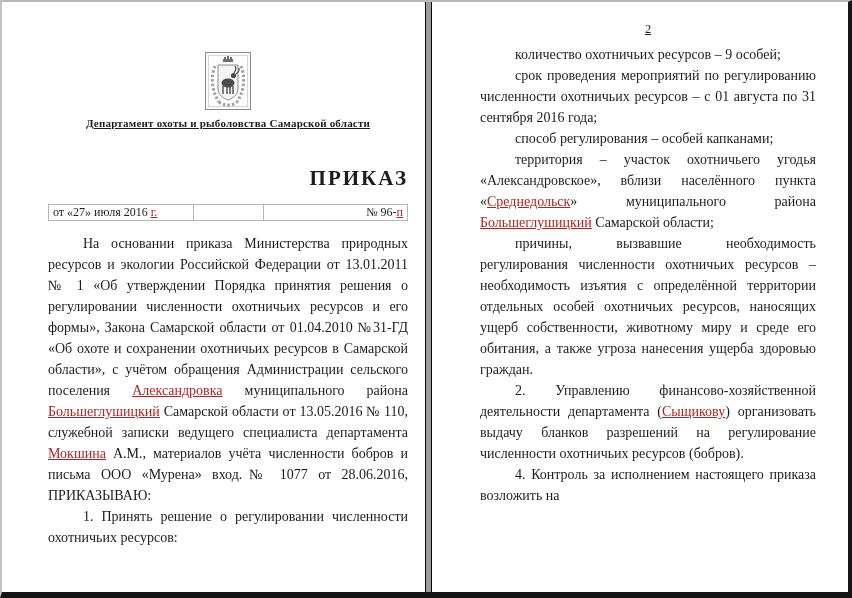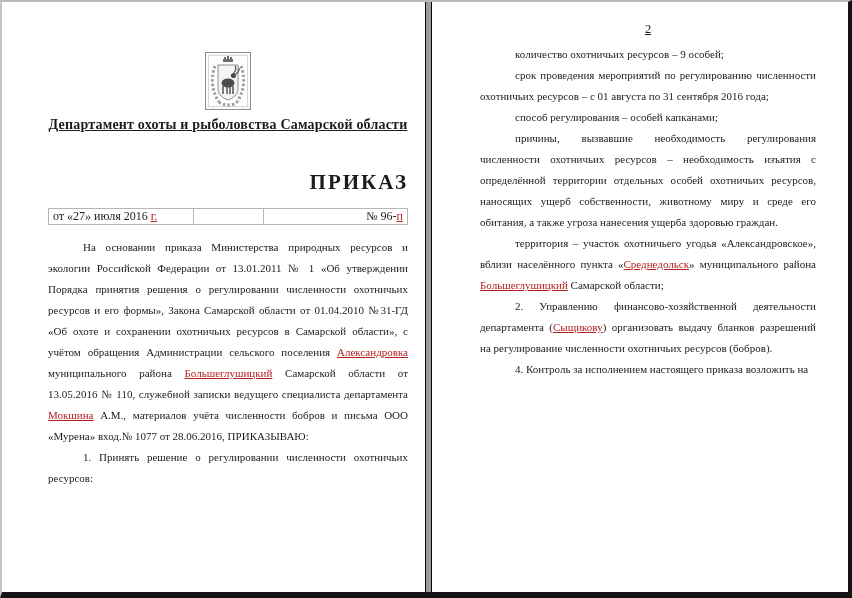--- a/index.html
+++ b/index.html
@@ -22,21 +22,21 @@
   .page-right { flex: 1; padding: 0 32px 0 48px; }
   .divider {
     width: 7px; background: #9c9c9c;
     border-left: 1px solid #060606;
     border-right: 1px solid #060606;
   }
 
   .emblem-wrap { text-align: center; margin-top: 50px; height: 58px; }
   .dept-title {
     margin-top: 7px; text-align: center;
-    font-weight: bold; font-size: 14px;
+    font-weight: bold; font-size: 11px;
     text-decoration: underline;
     letter-spacing: 0.2px;
   }
   .doc-type {
     margin-top: 37px; text-align: right;
     font-weight: bold; font-size: 21px; letter-spacing: 2px;
   }
   table.date-table {
     margin-top: 13px; width: 100%;
     border-collapse: collapse; table-layout: fixed;
@@ -54,21 +54,21 @@
   .subject {
     margin-top: 31px; text-align: center;
     font-size: 12.3px; line-height: 14.5px;
     padding: 0 8px;
   }
 
   .body-block { margin-top: 12px; }
   .body-block p.para {
     margin: 0; text-indent: 35px;
     text-align: justify;
-    font-size: 11px; line-height: 21px;
+    font-size: 14px; line-height: 21px;
   }
 
   .page-number {
     margin-top: 20px; text-align: center;
     font-size: 12.5px; text-decoration: underline;
   }
   .page-right .body-block { margin-top: 7px; }
 
   .red {
     color: #b22222;
@@ -127,21 +127,21 @@
   <div class="divider"></div>
 
   <div class="page page-right">
 
     <div class="page-number">2</div>
 
     <div class="body-block">
         <p class="para"><span>количество охотничьих ресурсов – 9 особей;</span></p>
         <p class="para"><span>срок проведения мероприятий по регулированию численности охотничьих ресурсов – с 01 августа по 31 сентября 2016 года;</span></p>
         <p class="para"><span>способ регулирования – особей капканами;</span></p>
+        <p class="para"><span>территория – участок охотничьего угодья «Александровское», вблизи населённого пункта «</span><span class="red">Среднедольск</span><span>» муниципального района </span><span class="red">Большеглушицкий</span><span> Самарской области;</span></p>
         <p class="para"><span>причины, вызвавшие необходимость регулирования численности охотничьих ресурсов – необходимость изъятия с определённой территории отдельных особей охотничьих ресурсов, наносящих ущерб собственности, животному миру и среде его обитания, а также угроза нанесения ущерба здоровью граждан.</span></p>
-        <p class="para"><span>территория – участок охотничьего угодья «Александровское», вблизи населённого пункта «</span><span class="red">Среднедольск</span><span>» муниципального района </span><span class="red">Большеглушицкий</span><span> Самарской области;</span></p>
         <p class="para"><span>2.  Управлению финансово-хозяйственной деятельности департамента (</span><span class="red">Сыщикову</span><span>) организовать выдачу бланков разрешений на регулирование численности охотничьих ресурсов (бобров).</span></p>
         <p class="para"><span>4. Контроль за исполнением настоящего приказа возложить на </span></p>
       </div>
 
   </div>
 
 </div>
 
 </body></html>

